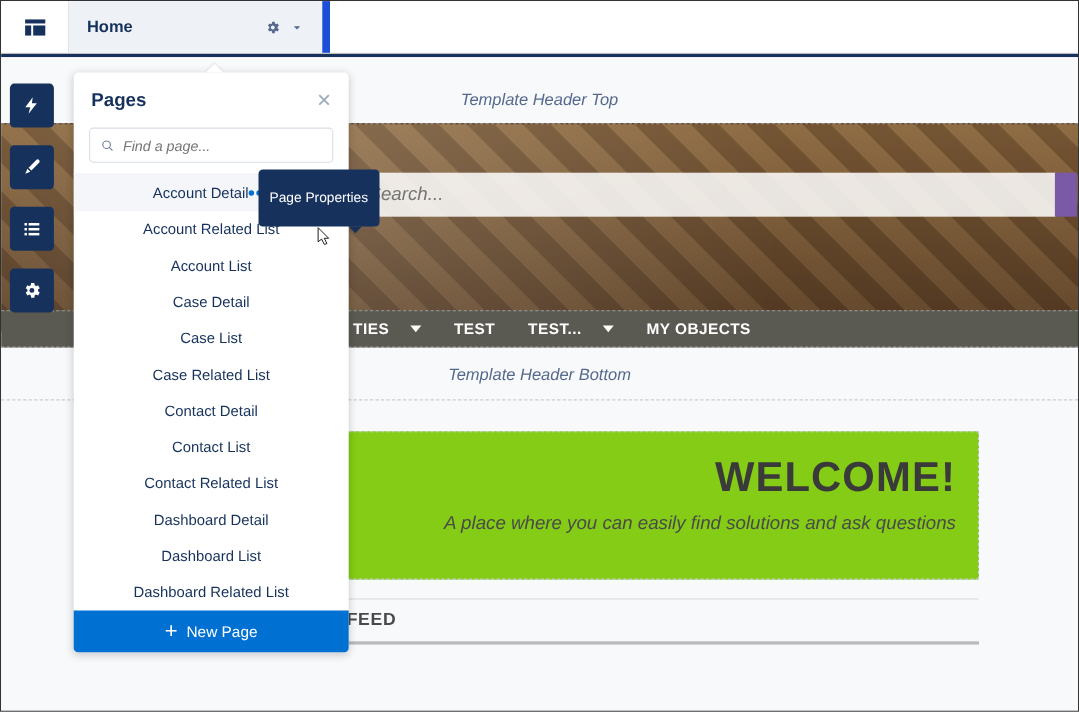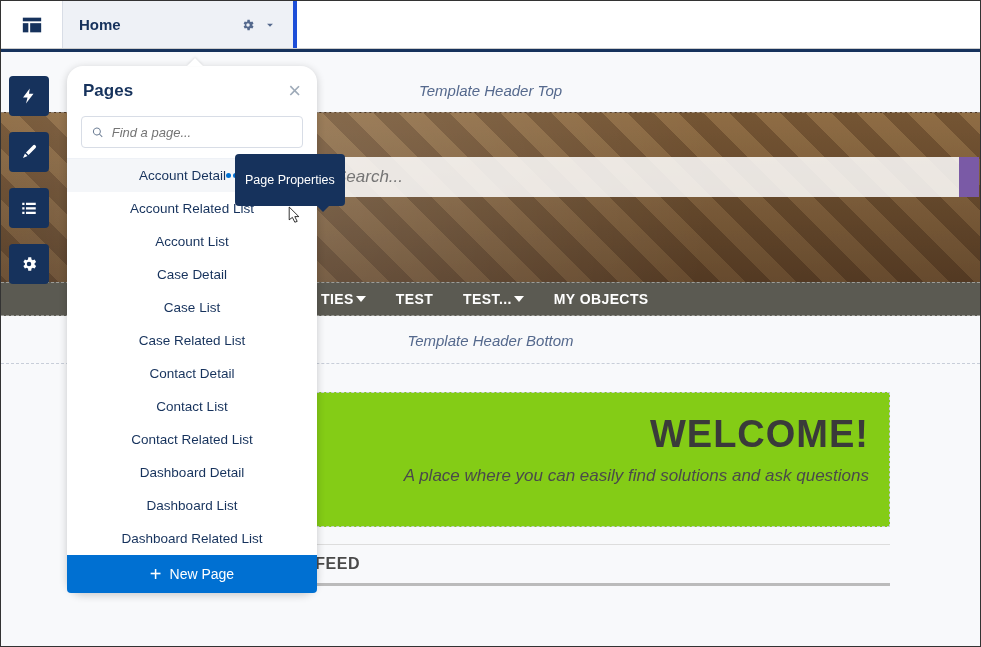--- a/index.html
+++ b/index.html
@@ -27,21 +27,21 @@
     border-right: 1px solid #d8dde6;
     height: 100%;
   }
   .topbar .logo-region svg { fill: #16325c; }
   .topbar .home-tab {
     display: flex;
     align-items: center;
     height: 100%;
     padding: 0 16px;
     background: #eef1f6;
-    border-right: 4px solid #1d4ed8;
+    border-right: 7px solid #1d4ed8;
     cursor: pointer;
     gap: 120px;
   }
   .home-tab .label {
     font-weight: 700;
     color: #16325c;
     font-size: 15px;
   }
   .home-tab .actions {
     display: flex;
@@ -136,21 +136,21 @@
     align-items: center;
     padding-left: 320px;
     gap: 30px;
     color: #fff;
     font-weight: 700;
     font-size: 14px;
     letter-spacing: 0.4px;
     border-top: 1px dashed rgba(255,255,255,0.4);
     border-bottom: 1px dashed rgba(255,255,255,0.4);
   }
-  .nav-strip .item { display: flex; align-items: center; gap: 2px; cursor: pointer; }
+  .nav-strip .item { display: flex; align-items: center; gap: 19px; cursor: pointer; }
   .nav-strip .chev { width:0;height:0;border-left:5px solid transparent;border-right:5px solid transparent;border-top:6px solid #fff; }
 
   .header-label-top {
     position:absolute;
     top: 30px; left: 0; width: 100%;
     text-align: center;
     font-style: italic;
     color: #55698d;
     font-size: 15px;
   }
@@ -206,21 +206,21 @@
   .tabs-under .t { padding: 8px 0; cursor:pointer; }
 
   
   .pages-panel {
     position: absolute;
     left: 66px;
     top: 14px;
     width: 250px;
     background: #fff;
     box-shadow: 0 2px 8px rgba(0,0,0,0.2);
-    border-radius: 16px;
+    border-radius: 4px;
     z-index: 10;
     display: flex;
     flex-direction: column;
   }
   .pages-panel::before {
     content:"";
     position:absolute;
     top:-8px; left:120px;
     width:0;height:0;
     border-left:8px solid transparent;

